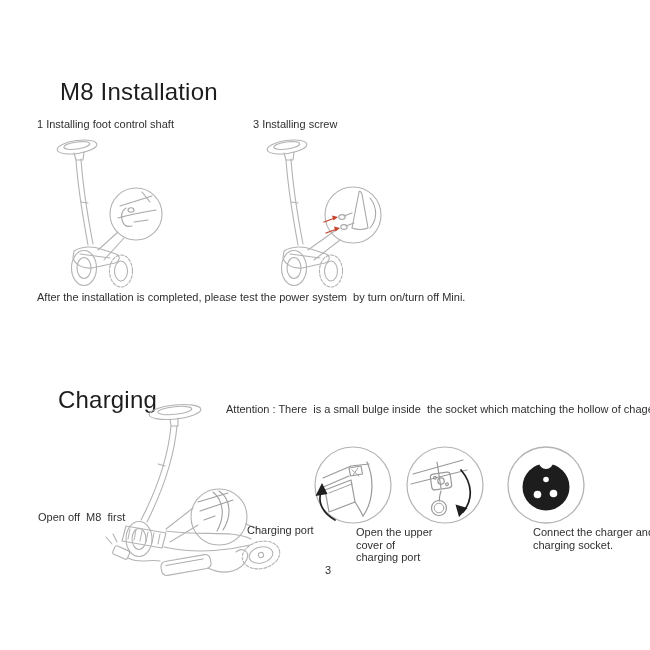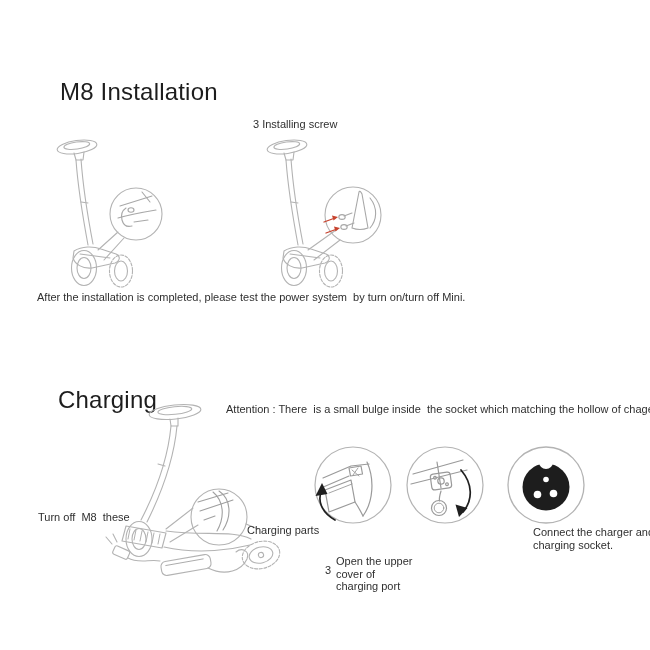--- a/index.html
+++ b/index.html
@@ -13,20 +13,21 @@
   svg{position:absolute;overflow:visible;}
   .cap{font-size:11px;line-height:12.5px;}
 </style>
 </head>
 <body>
 
 <div class="page">
 
   <div class="abs h1" style="left:60px;top:78px;">M8 Installation</div>
 
+  <div class="abs small" style="left:37px;top:118px;">1 Installing foot control shaft</div>
   <div class="abs small" style="left:253px;top:118px;">3 Installing screw</div>
 
   <svg style="left:30px;top:130px;" width="200" height="165" viewBox="0 0 200 165">
     <g fill="none" stroke="#b3b3b3" stroke-width="1.1" stroke-linecap="round" stroke-linejoin="round">
 
       <g transform="rotate(-8 47 17)">
         <ellipse cx="47" cy="17" rx="20" ry="6.5"></ellipse>
         <ellipse cx="47" cy="15.5" rx="13" ry="3.5"></ellipse>
       </g>
       <path d="M44 23 L46 30 L53 30 L54 22"></path>
@@ -157,23 +158,23 @@
         <path d="M108 160 C 118 166 130 161 140 163"></path>
         <g transform="rotate(-10 166 167)">
           <rect x="141" y="160" width="50" height="14" rx="5"></rect>
           <path d="M146 164 L 184 164" stroke="#a8a8a8" stroke-width="0.9"></path>
         </g>
         <path d="M188 170 C 206 179 222 172 227 161 C 230 153 222 149 216 154"></path>
       </g>
     </g>
   </svg>
 
-  <div class="abs small" style="left:38px;top:511px;">Turn off  M8  these</div>
-
-  <div class="abs small" style="left:247px;top:524px;">Charging parts</div>
+  <div class="abs small" style="left:38px;top:511px;">Open off  M8  first</div>
+
+  <div class="abs small" style="left:247px;top:524px;">Charging port</div>
 
   <svg style="left:311px;top:444px;" width="84" height="84" viewBox="0 0 84 84">
     <g fill="none" stroke="#9a9a9a" stroke-width="1.2" stroke-linecap="round" stroke-linejoin="round">
       <circle cx="42" cy="41" r="38" stroke="#b3b3b3"></circle>
       <path d="M12 34 L 40 22 L 58 20"></path>
       <path d="M10 44 L 38 32"></path>
       <path d="M38 24 l 12 -2 l 1.5 8 l -12 2 z"></path>
       <path d="M41 26 l 7 6 M47 24 l -5 7" stroke-width="0.9"></path>
       <path d="M14 46 L 40 36 L 44 58 L 18 68 Z"></path>
       <path d="M18 49 L 41 40" stroke-width="0.9"></path>
@@ -214,18 +215,18 @@
     <circle cx="42" cy="42" r="38" fill="none" stroke="#b3b3b3" stroke-width="1.3"></circle>
     <g>
       <circle cx="42" cy="44" r="23.5" fill="#1d1d1d"></circle>
       <circle cx="42" cy="19" r="7" fill="#ffffff"></circle>
       <circle cx="42" cy="36.5" r="2.8" fill="#ffffff"></circle>
       <circle cx="33.5" cy="51.5" r="3.8" fill="#ffffff"></circle>
       <circle cx="49.5" cy="50.5" r="3.8" fill="#ffffff"></circle>
     </g>
   </svg>
 
-  <div class="abs cap" style="left:336px;top:526px;width:82px;margin-top:29px;">Open the upper cover of charging port</div>
+  <div class="abs cap" style="left:356px;top:526px;width:82px;">Open the upper cover of charging port</div>
   <div class="abs cap" style="left:521px;top:526px;width:128px;margin-left:12px;">Connect the charger and charging socket.</div>
 
   <div class="abs small" style="left:325px;top:564px;">3</div>
 
 </div>
 
 </body></html>

